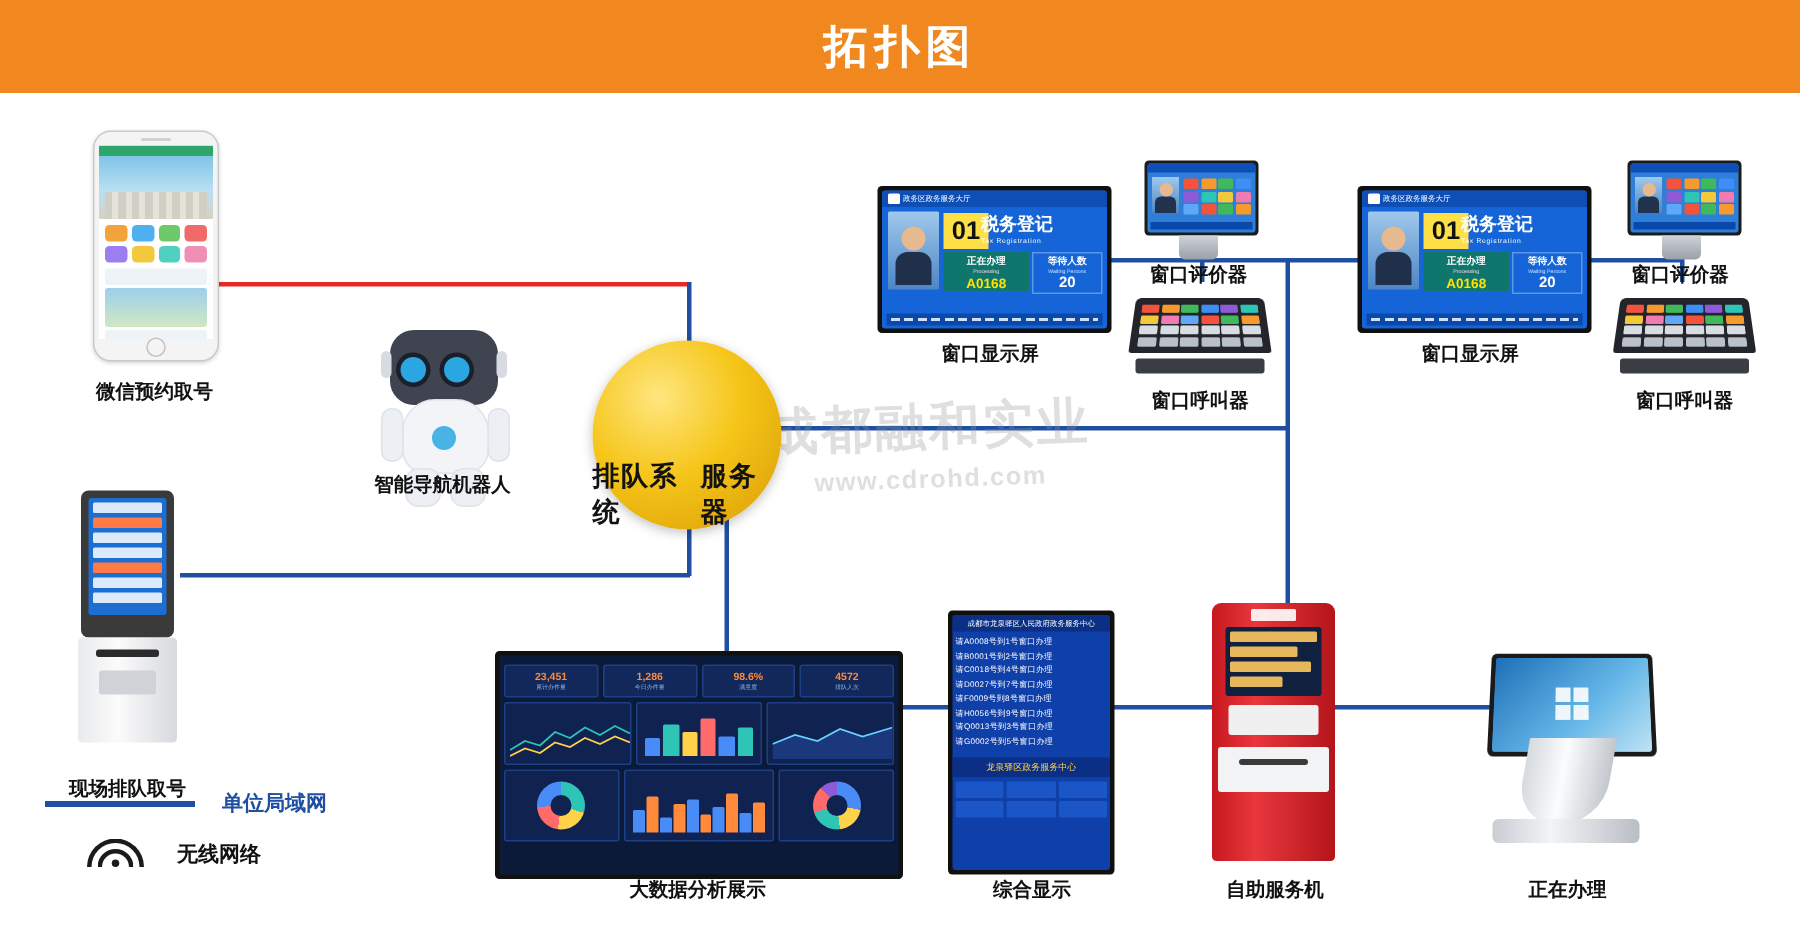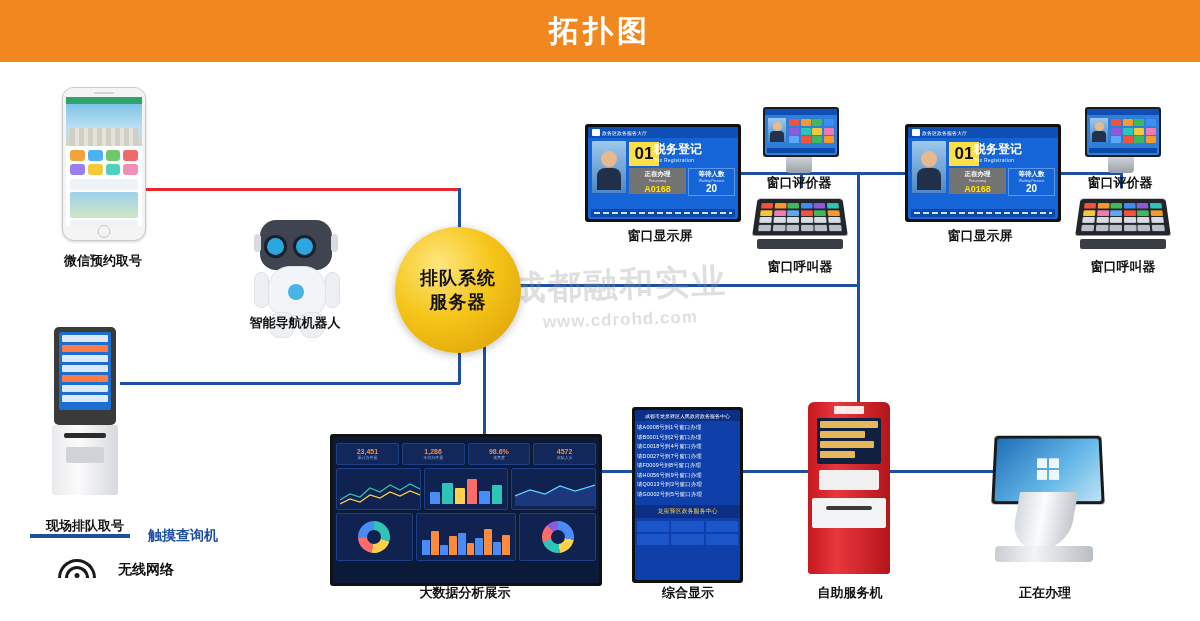--- a/index.html
+++ b/index.html
@@ -93,39 +93,39 @@
   .robot .leg{position:absolute;top:92px;width:22px;height:24px;border-radius:9px;background:#eceff3;border:1.5px solid #dfe3e8;}
   .robot .leg.l{left:22px;}
   .robot .leg.r{left:52px;}
 
   .wifiwave{position:absolute;width:26px;height:34px;}
 
   
   .ball{
     width:126px;height:126px;border-radius:50%;
     background:radial-gradient(circle at 35% 30%,#ffe680 0%,#f5c518 45%,#d99b06 100%);
-    display:flex;align-items:center;justify-content:center;flex-direction:column;
+    display:flex;align-items:flex-end;justify-content:center;flex-direction:row;
     box-shadow:0 2px 8px rgba(0,0,0,.25);
   }
   .ball span{color:#121212;font-size:18px;font-weight:bold;line-height:24px;letter-spacing:1px;}
 
   
   .wdisp{width:150px;height:92px;background:#101010;border-radius:3px;padding:3px;position:relative;}
   .wdisp .inner{width:100%;height:100%;background:#1565d8;border-radius:2px;overflow:hidden;position:relative;}
   .wdisp .topbar{height:11px;background:#0d4fb5;display:flex;align-items:center;}
   .wdisp .topbar b{color:#fff;font-size:5px;margin-left:14px;font-weight:normal;}
   .wdisp .topbar i{position:absolute;left:4px;top:2px;width:8px;height:7px;background:#fff;border-radius:1px;}
   .wdisp .photo{position:absolute;left:4px;top:14px;width:34px;height:52px;background:linear-gradient(180deg,#9fc8ec,#4c86c4);border-radius:1px;}
   .wdisp .photo:after{content:"";position:absolute;left:9px;top:10px;width:16px;height:16px;border-radius:50%;background:#e7b98f;}
   .wdisp .photo:before{content:"";position:absolute;left:5px;top:27px;width:24px;height:22px;border-radius:8px 8px 0 0;background:#20304a;}
   .wdisp .num{position:absolute;left:41px;top:15px;width:30px;height:24px;background:#fde047;color:#111;
     font-size:17px;font-weight:bold;display:flex;align-items:center;justify-content:center;}
   .wdisp .ttl{position:absolute;left:66px;top:14px;color:#ffffff;font-size:12px;font-weight:bold;}
   .wdisp .ttl small{display:block;font-size:4.5px;font-weight:normal;letter-spacing:.5px;}
-  .wdisp .redbox{position:absolute;left:41px;top:41px;width:57px;height:26px;background:#737373;}
+  .wdisp .redbox{position:absolute;left:41px;top:41px;width:57px;height:26px;background:#0f766e;}
   .wdisp .redbox b{display:block;color:#fff;font-size:6.5px;text-align:center;margin-top:2px;}
   .wdisp .redbox small{display:block;color:#ffd7d9;font-size:3.5px;text-align:center;}
   .wdisp .redbox u{display:block;color:#ffe200;font-size:9px;text-align:center;text-decoration:none;font-weight:bold;margin-top:1px;}
   .wdisp .bluebox{position:absolute;left:100px;top:41px;width:45px;height:26px;background:#1565d8;border:1px solid #5b96e8;}
   .wdisp .bluebox b{display:block;color:#fff;font-size:6.5px;text-align:center;margin-top:1px;}
   .wdisp .bluebox small{display:block;color:#cfe0fa;font-size:3.5px;text-align:center;}
   .wdisp .bluebox u{display:block;color:#fff;font-size:10px;text-align:center;text-decoration:none;font-weight:bold;}
   .wdisp .ticker{position:absolute;left:3px;right:3px;bottom:2px;height:8px;background:#0a49aa;}
   .wdisp .ticker:after{content:"";position:absolute;left:3px;top:3px;right:3px;height:2px;
     background:repeating-linear-gradient(90deg,#cfe0fa 0 6px,transparent 6px 9px);}
@@ -637,21 +637,21 @@
         </div>
       <div class="neck"></div>
       <div class="base"></div>
     </div>
   </div>
   <div class="caption" style="left:975px;top:522px;width:140px;">正在办理</div>
 
   <div class="legend">
     <div class="row">
       <span class="swatch blue"></span>
-      <span class="lbl blue">触摸查询机</span>
+      <span class="lbl blue">单位局域网</span>
     </div>
     <div class="row">
       <span class="wifi-ic">
           <i class="a"></i>
           <i class="b"></i>
           <i class="d"></i>
         </span>
       <span class="lbl black">无线网络</span>
     </div>
   </div>

